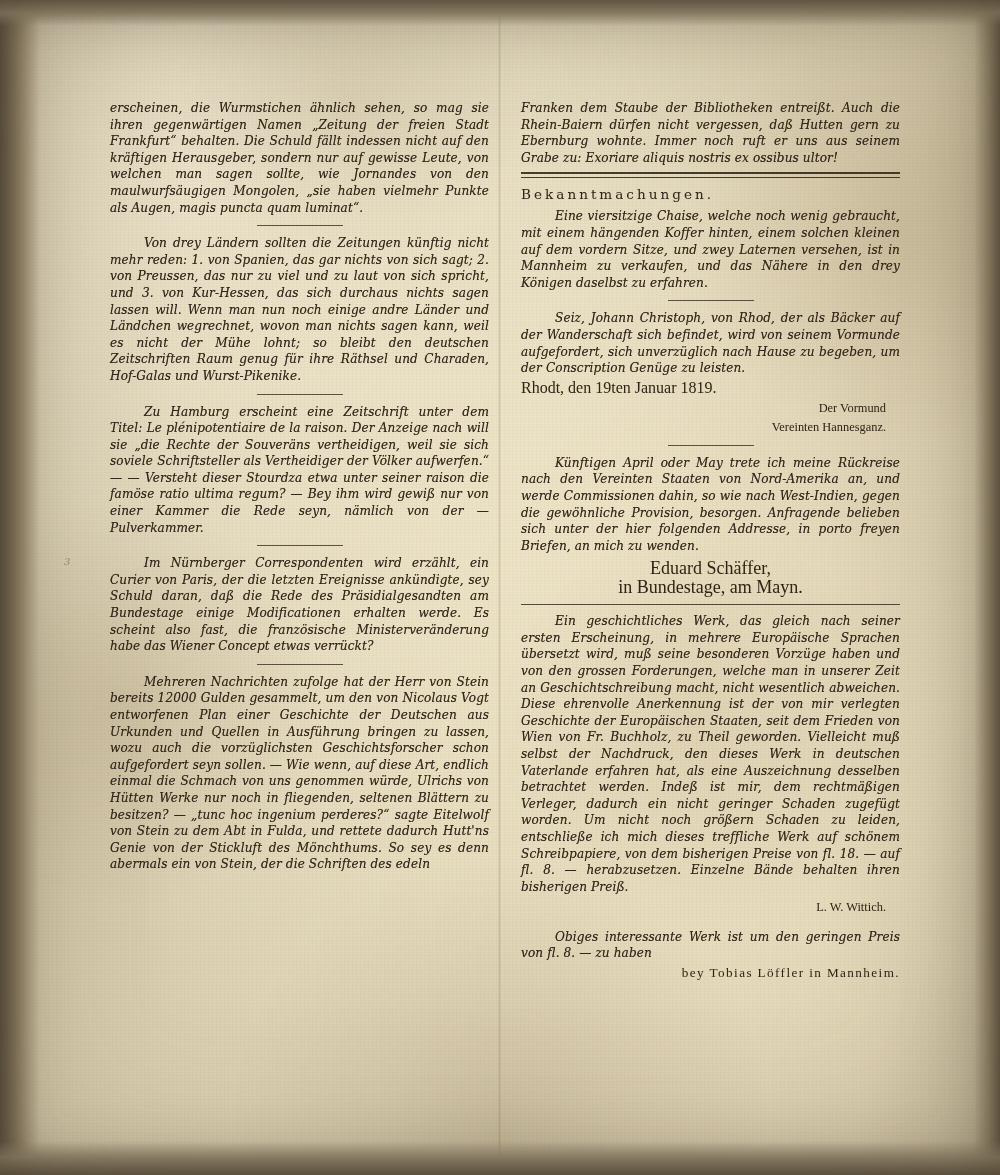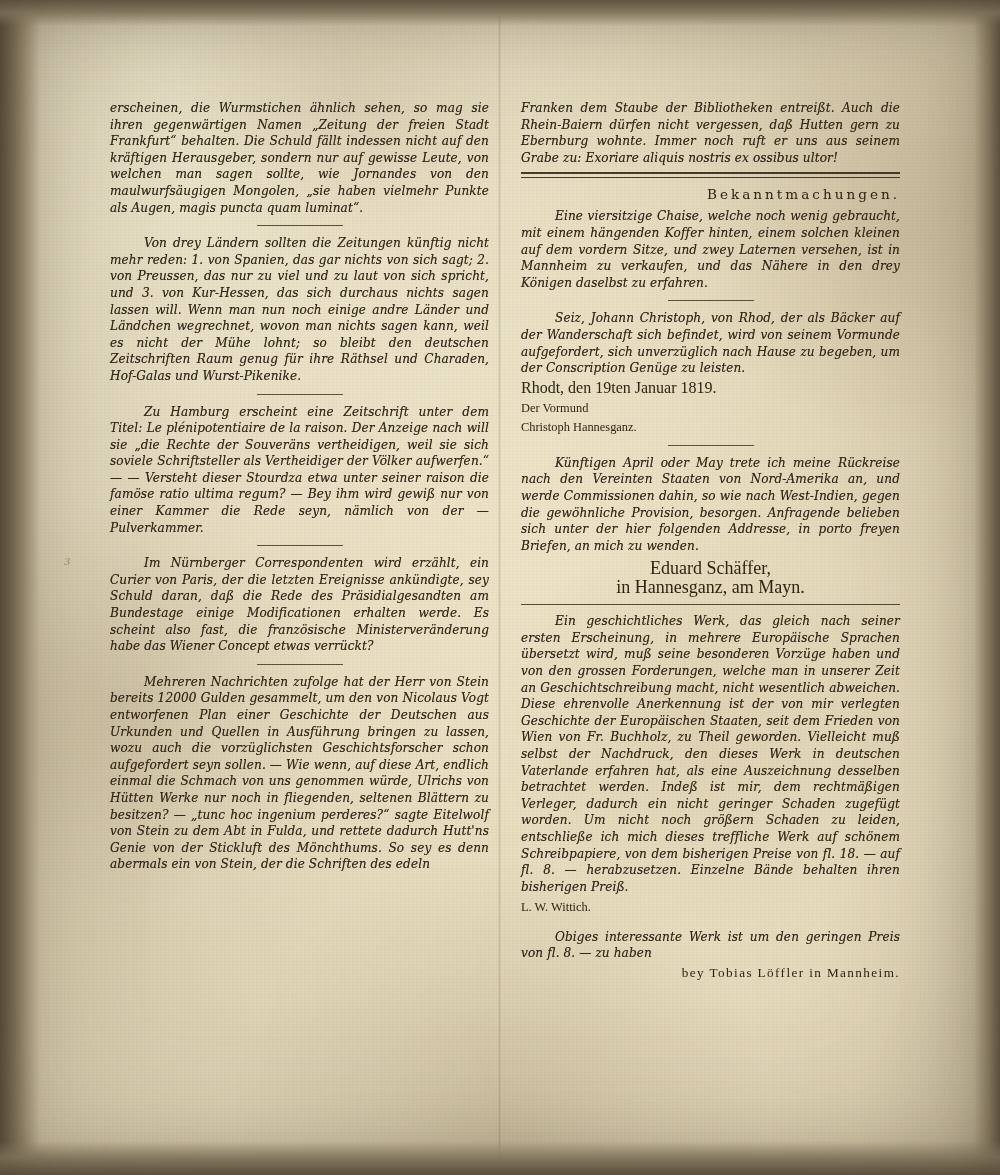--- a/index.html
+++ b/index.html
@@ -143,38 +143,39 @@
     width: 100%;
     margin: 6px 0 8px 0;
     border-top: 2.6px solid #352a1b;
     border-bottom: 1.2px solid #352a1b;
     height: 3px;
     opacity: .9;
   }
 
   
   .head-center {
-    text-align: right;
+    text-align: left;
     font-family: "DejaVu Serif", serif;
     font-size: 13.6px;
     letter-spacing: 3px;
     margin: 3px 0 6px 0;
     color: #2d2316;
   }
   .ad-title {
     text-align: center;
     font-family: "DejaVu Serif", serif;
     color: #2d2316;
   }
   .ad-title .l1 { font-size: 14px; letter-spacing: 1.6px; display: block; margin-bottom: 2px; }
   .ad-title .l2 { font-size: 13.4px; letter-spacing: 2.2px; display: block; margin-bottom: 1px; }
   .ad-title .l3 { font-size: 12.6px; letter-spacing: 1.6px; display: block; margin-bottom: 1px; }
   .ad-title .l4 { font-size: 10.4px; letter-spacing: 1px; display: block; margin-bottom: 1px; }
   .ad-title .l5 { font-size: 14px; letter-spacing: 1.6px; display: block; margin-bottom: 4px; }
   .sig-r-right {
+    text-align: right;
     font-size: 12.4px;
     line-height: 16.5px;
     margin-top: 3px;
     padding-right: 14px;
   }
   .sig-block {
     text-align: center;
     font-size: 18px;
     line-height: 17px;
     margin-top: 2px;
@@ -244,27 +245,27 @@
 
       <div class="head-center">Bekanntmachungen.</div>
 
       <p class="par"><span class="indent"></span><span>Eine viersitzige Chaise, welche noch wenig gebraucht, mit einem hängenden Koffer hinten, einem solchen kleinen auf dem vordern Sitze, und zwey Laternen versehen, ist in Mannheim zu verkaufen, und das Nähere in den drey Königen daselbst zu erfahren.</span></p>
 
       <div class="rule-short"></div>
 
       <p class="par"><span class="indent"></span><span>Seiz, Johann Christoph, von Rhod, der als Bäcker auf der Wanderschaft sich befindet, wird von seinem Vormunde aufgefordert, sich unverzüglich nach Hause zu begeben, um der Conscription Genüge zu leisten.</span></p>
       <div class="line-center par" style="margin-top:2px;">Rhodt, den 19ten Januar 1819.</div>
       <div class="sig-r-right">Der Vormund</div>
-      <div class="sig-r-right">Christoph Hannesganz.</div>
+      <div class="sig-r-right">Vereinten Hannesganz.</div>
 
       <div class="rule-short"></div>
 
       <p class="par"><span class="indent"></span><span>Künftigen April oder May trete ich meine Rückreise nach den Vereinten Staaten von Nord-Amerika an, und werde Commissionen dahin, so wie nach West-Indien, gegen die gewöhnliche Provision, besorgen. Anfragende belieben sich unter der hier folgenden Addresse, in porto freyen Briefen, an mich zu wenden.</span></p>
       <div class="sig-block" style="margin-top:6px;">Eduard Schäffer,</div>
-      <div class="sig-block">in Hannesganz, am Mayn.</div>
+      <div class="sig-block">in Bundestage, am Mayn.</div>
 
       <div class="rule-full"></div>
 
 
       <p class="par"><span class="indent"></span><span>Ein geschichtliches Werk, das gleich nach seiner ersten Erscheinung, in mehrere Europäische Sprachen übersetzt wird, muß seine besonderen Vorzüge haben und von den grossen Forderungen, welche man in unserer Zeit an Geschichtschreibung macht, nicht wesentlich abweichen. Diese ehrenvolle Anerkennung ist der von mir verlegten Geschichte der Europäischen Staaten, seit dem Frieden von Wien von Fr. Buchholz, zu Theil geworden. Vielleicht muß selbst der Nachdruck, den dieses Werk in deutschen Vaterlande erfahren hat, als eine Auszeichnung desselben betrachtet werden. Indeß ist mir, dem rechtmäßigen Verleger, dadurch ein nicht geringer Schaden zugefügt worden. Um nicht noch größern Schaden zu leiden, entschließe ich mich dieses treffliche Werk auf schönem Schreibpapiere, von dem bisherigen Preise von fl. 18. — auf fl. 8. — herabzusetzen. Einzelne Bände behalten ihren bisherigen Preiß.</span></p>
 
       <div class="sig-r-right" style="margin-top:4px;">L. W. Wittich.</div>
 
       <p class="par" style="margin-top:13px;"><span class="indent"></span><span>Obiges interessante Werk ist um den geringen Preis von fl. 8. — zu haben</span></p>
 

